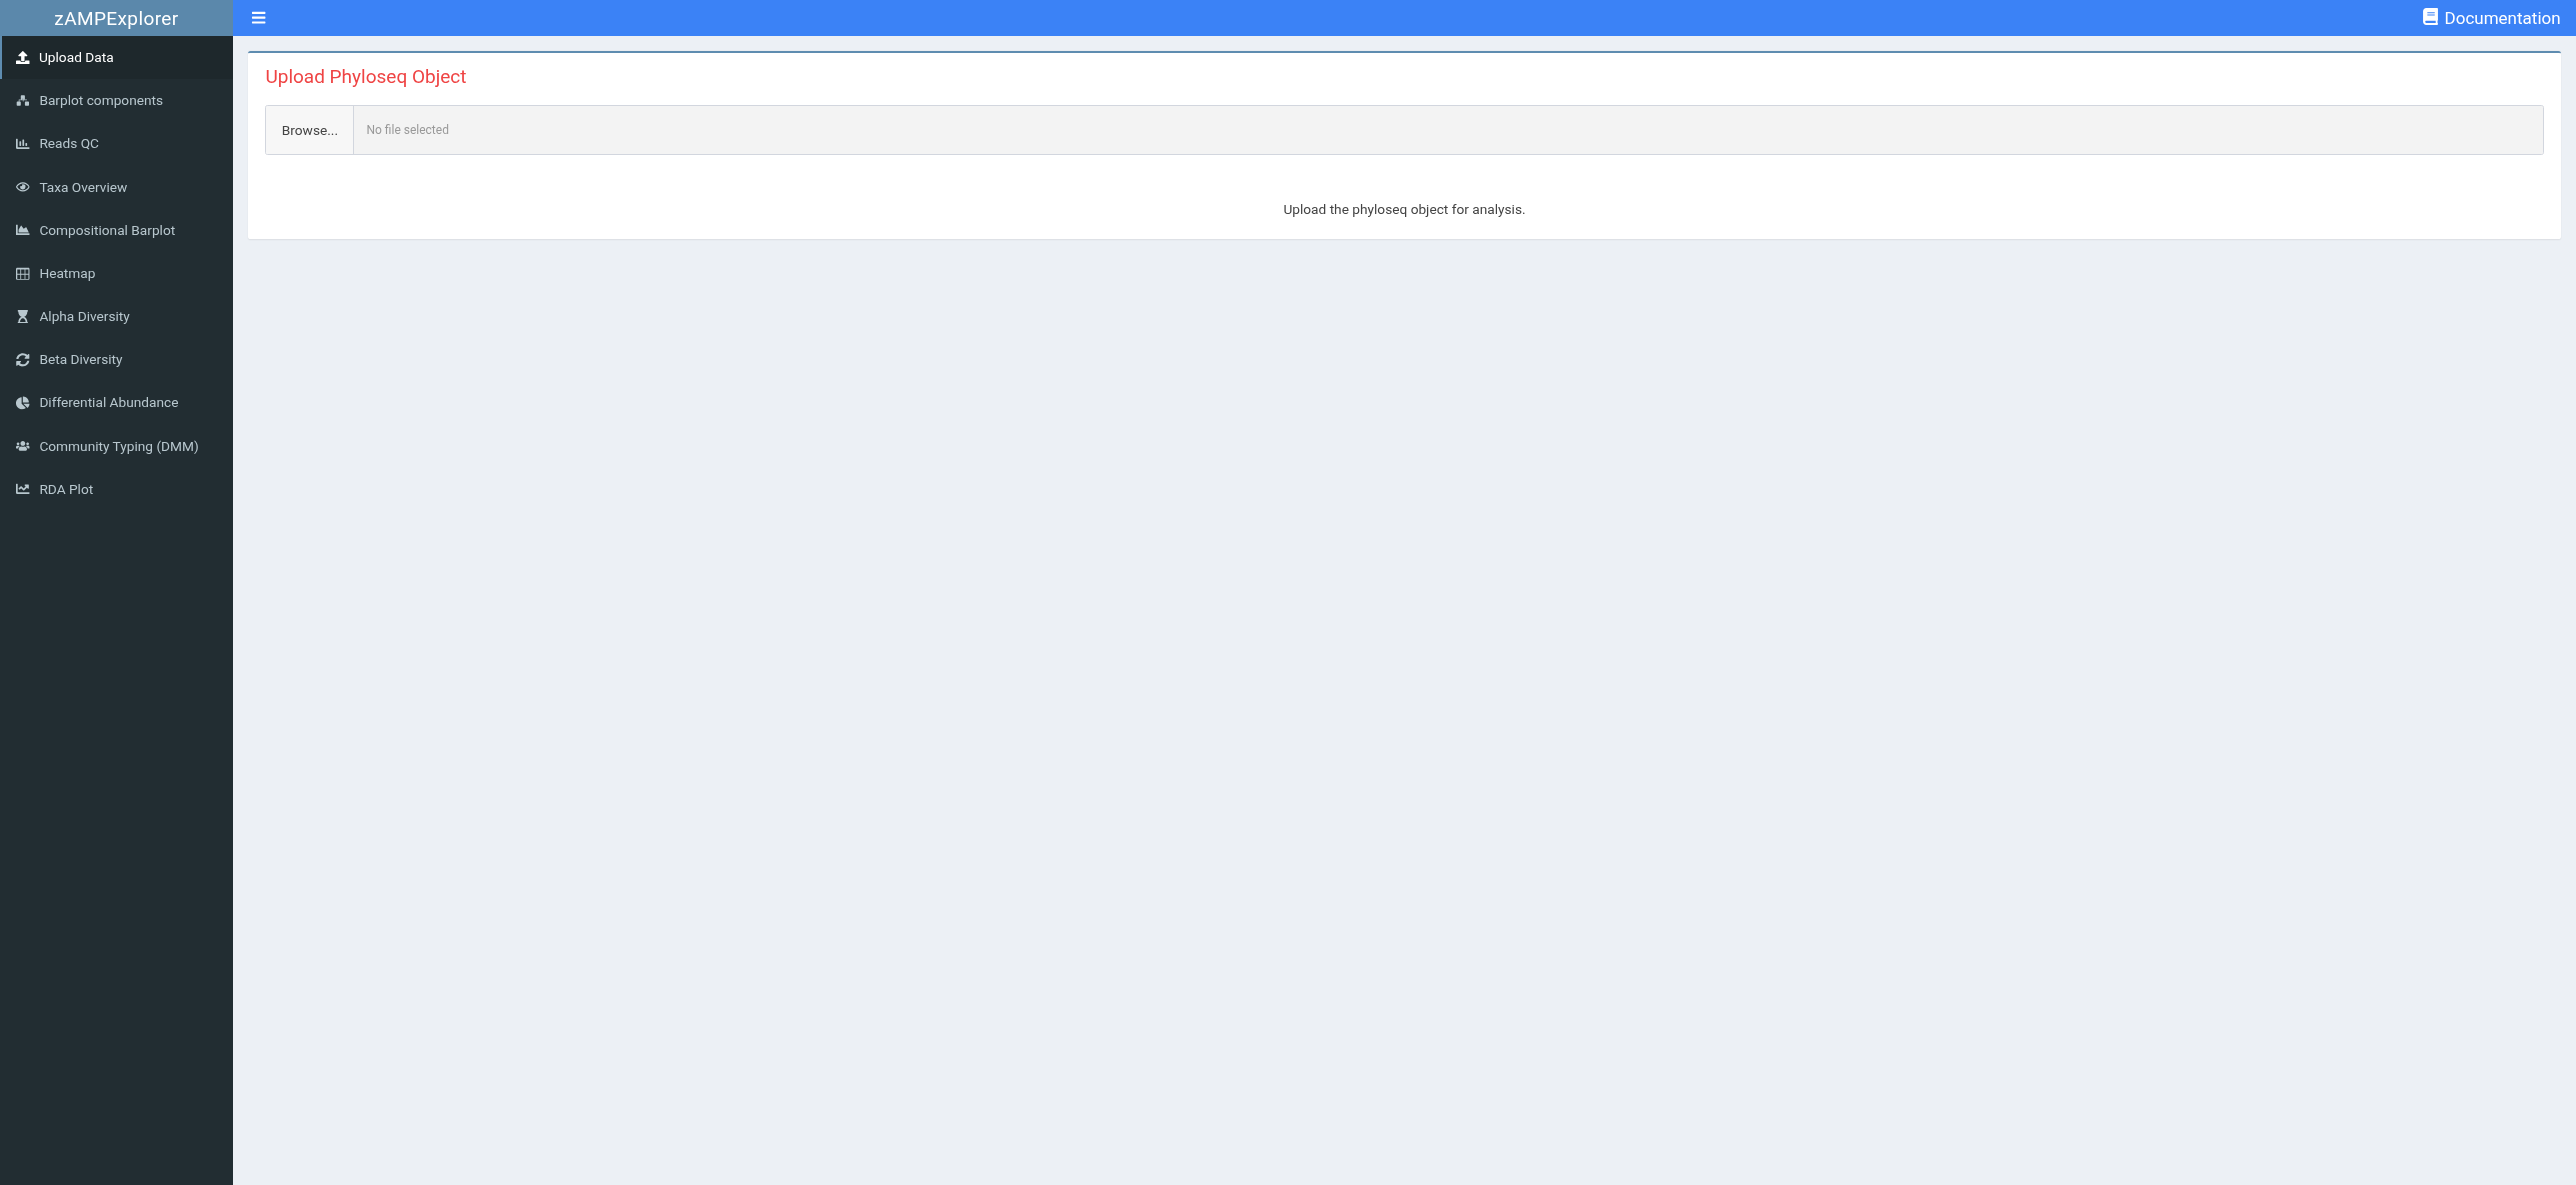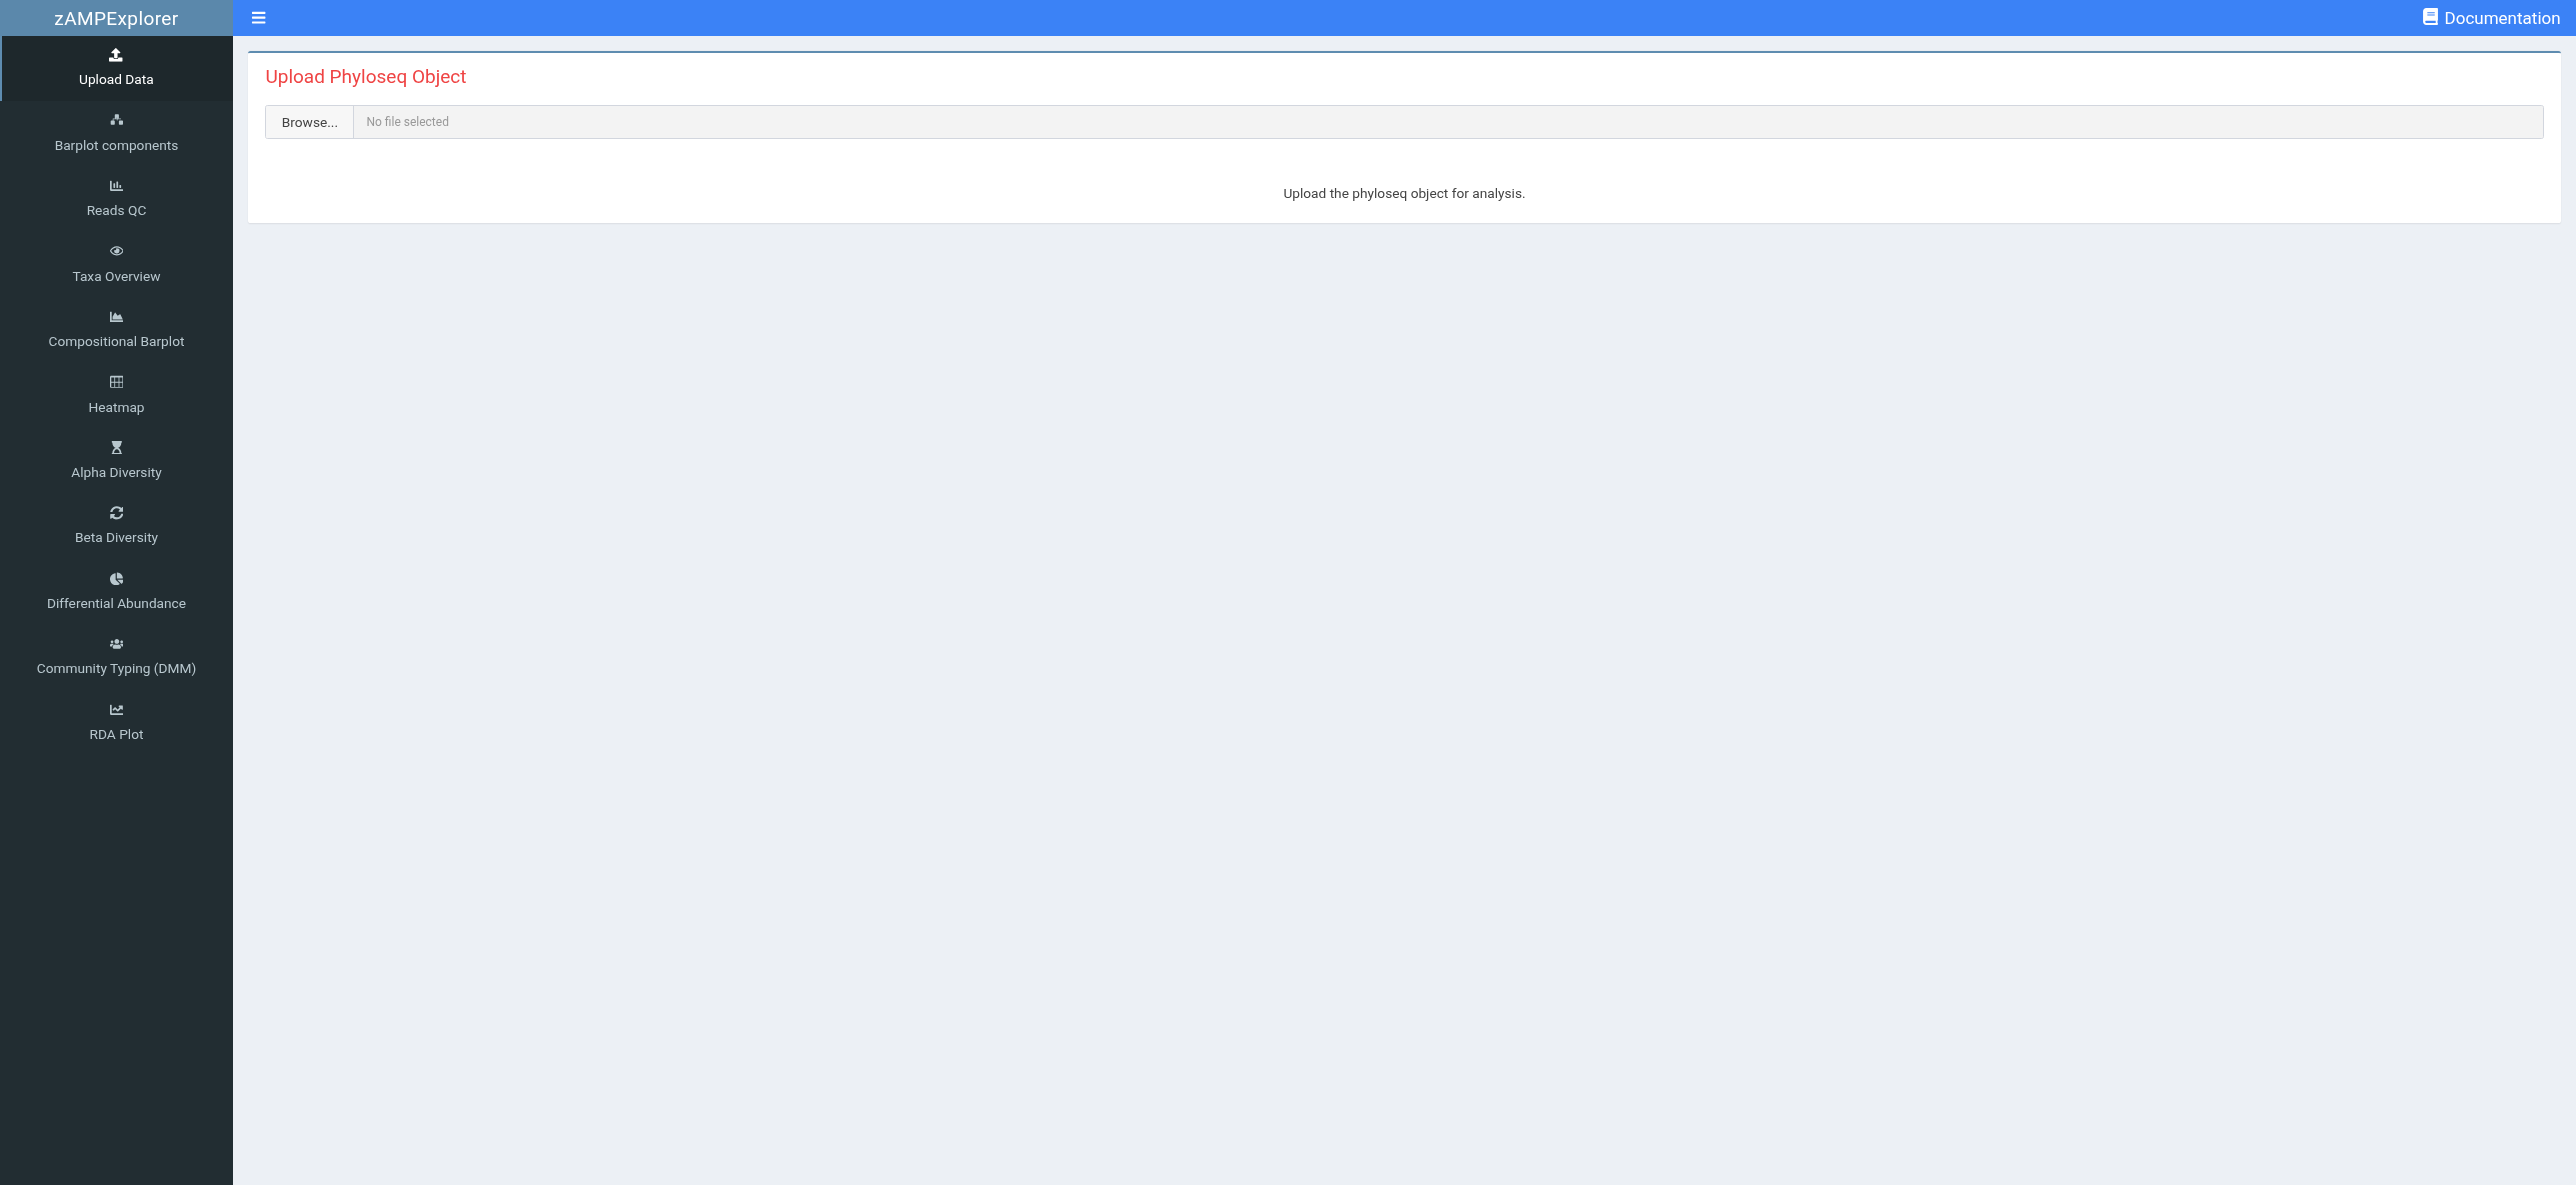--- a/index.html
+++ b/index.html
@@ -84,21 +84,20 @@
   }
   .sidebar-item {
     display: flex;
     align-items: center;
     gap: 8.6px;
     padding: 12px 15.4px;
     font-size: 13.7px;
     cursor: pointer;
     color: #b8c7ce;
     line-height: 1.4;
-    flex-direction: column;
   }
   .sidebar-item.active {
     background: #1e282c;
     color: #fff;
     border-left: 2.6px solid #5e8cb0;
     padding-left: 13px;
   }
   .sidebar-item .icon {
     width: 15.4px;
     display: inline-flex;
@@ -131,21 +130,21 @@
   }
   .file-label {
     font-size: 13.7px;
     font-weight: 700;
     color: #333;
     margin-bottom: 5.1px;
     display: block;
   }
   .file-input-row {
     display: flex;
-    height: 34px;
+    height: 50px;
     border: 0.9px solid #d2d6de;
     border-radius: 2.6px;
     overflow: hidden;
     background: #f3f3f3;
   }
   .browse-btn {
     padding: 0 15.4px;
     display: inline-flex;
     align-items: center;
     background: #f7f7f7;

